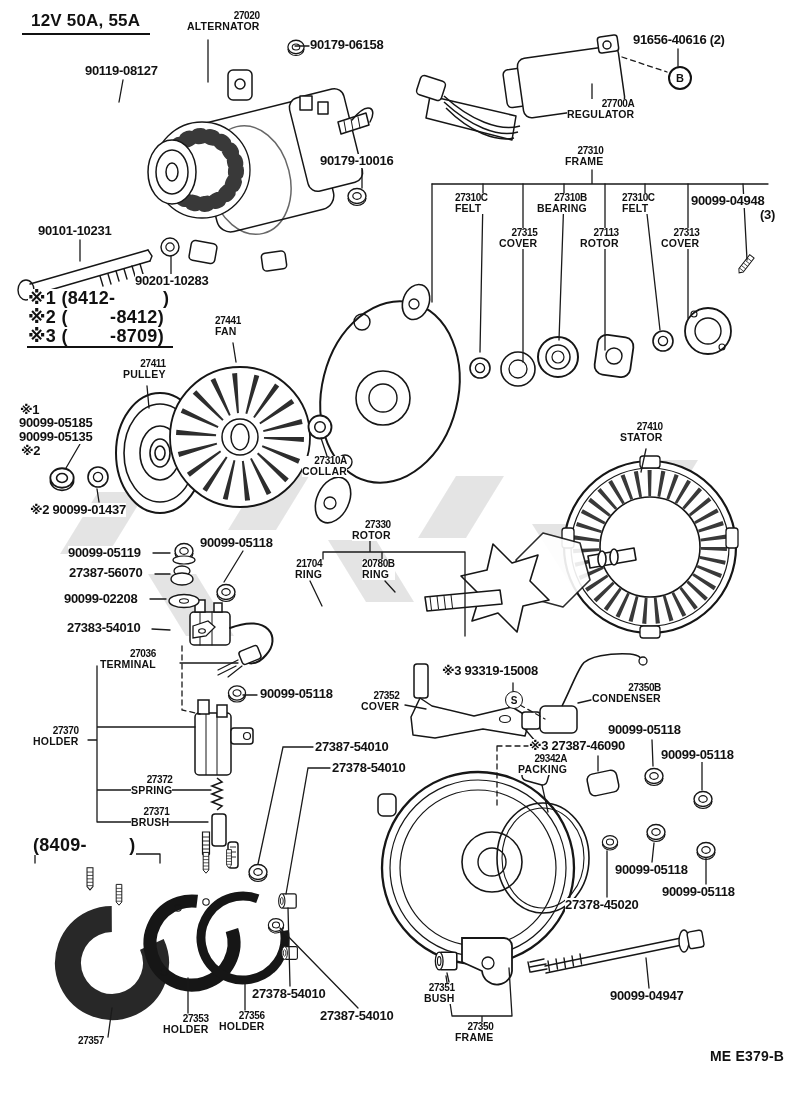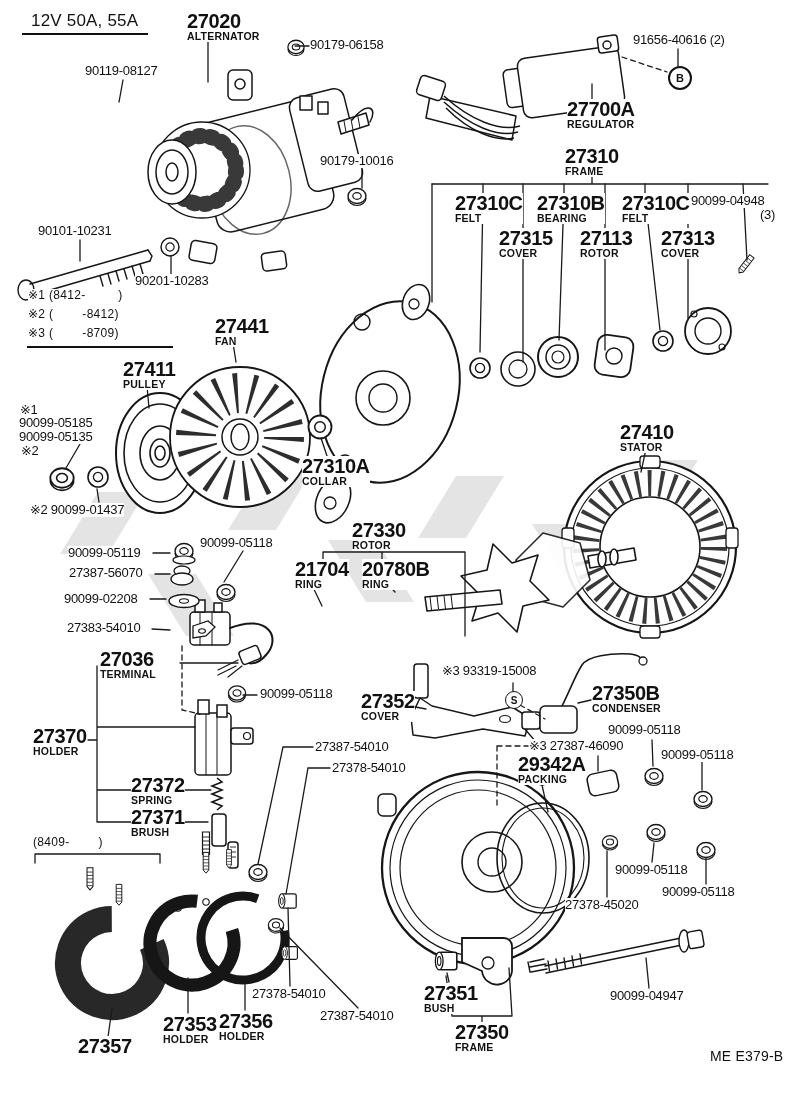--- a/index.html
+++ b/index.html
@@ -1,25 +1,25 @@
 <!DOCTYPE html>
 <html><head>
 <meta charset="utf-8">
 <style>
   html,body{margin:0;padding:0;background:#fff;}
   .stage{position:relative;width:800px;height:1094px;background:#fff;overflow:hidden;
          font-family:"Liberation Sans","DejaVu Sans",sans-serif;color:#111;}
   .stage svg{position:absolute;left:0;top:0;}
-  .lbl{position:absolute;font-weight:400;white-space:nowrap;background:#fff;line-height:1.05;}
+  .lbl{position:absolute;font-weight:700;white-space:nowrap;background:#fff;line-height:1.05;}
   .plabel{position:absolute;display:flex;flex-direction:column;background:#fff;line-height:1.0;}
-  .code{font-size:20px;font-weight:700;letter-spacing:-0.4px;white-space:nowrap;}
+  .code{font-size:10px;font-weight:700;letter-spacing:-0.4px;white-space:nowrap;text-align:right;}
   .sub{font-size:10.5px;font-weight:700;letter-spacing:0.2px;white-space:nowrap;margin-top:0px;}
   .pn{font-size:13px;letter-spacing:-0.3px;}
   .spec{font-size:17px;letter-spacing:0.2px;border-bottom:2px solid #111;padding:0 10px 3px 9px;background:transparent;}
-  .note{font-size:12px;white-space:pre;letter-spacing:0.3px;}
+  .note{font-size:18px;white-space:pre;letter-spacing:0.3px;}
   .note-underline{position:absolute;border-top:2px solid #111;width:146px;height:0;}
   .callout{position:absolute;border:2px solid #111;border-radius:50%;background:#fff;
            font-weight:700;display:flex;align-items:center;justify-content:center;}
   .callout.b{width:20px;height:20px;font-size:11px;}
   .callout.s{width:16px;height:16px;font-size:10px;border-width:1.5px;}
   .doc{font-size:14px;letter-spacing:0.2px;}
 </style>
 </head>
 <body>
 

